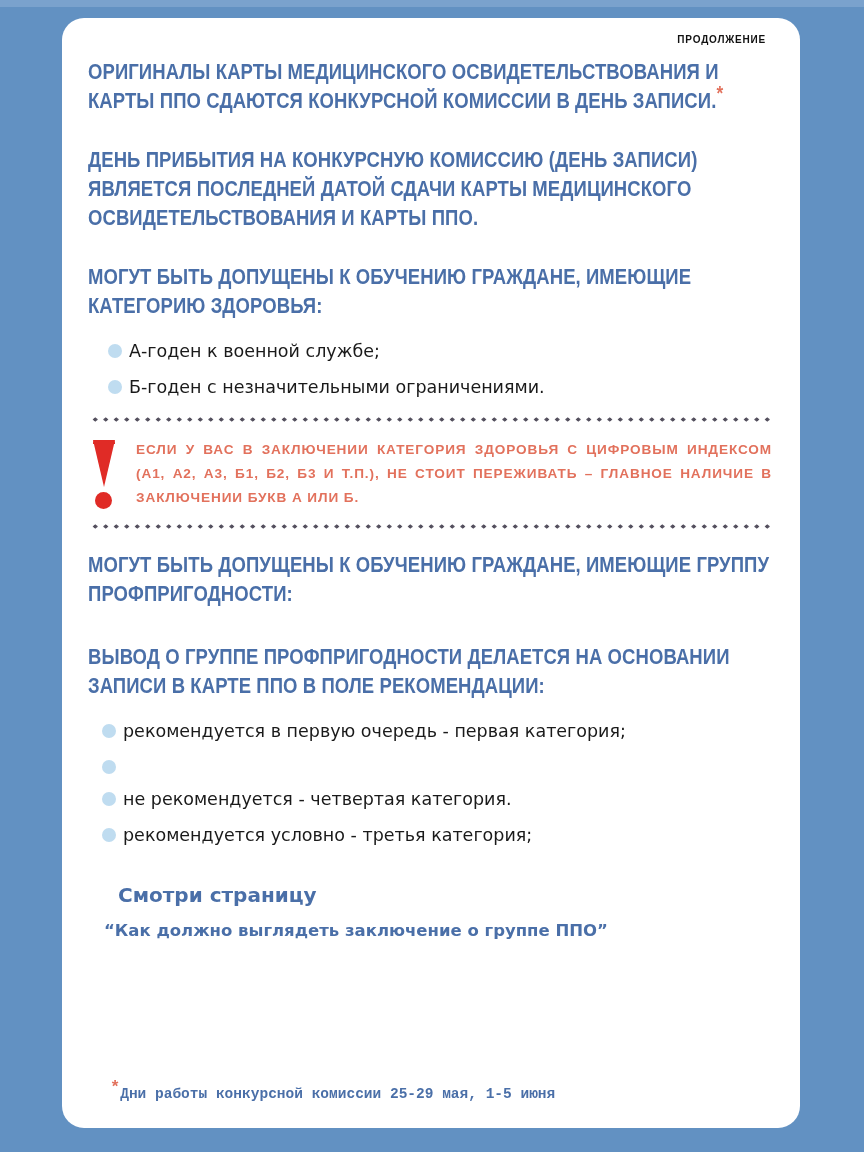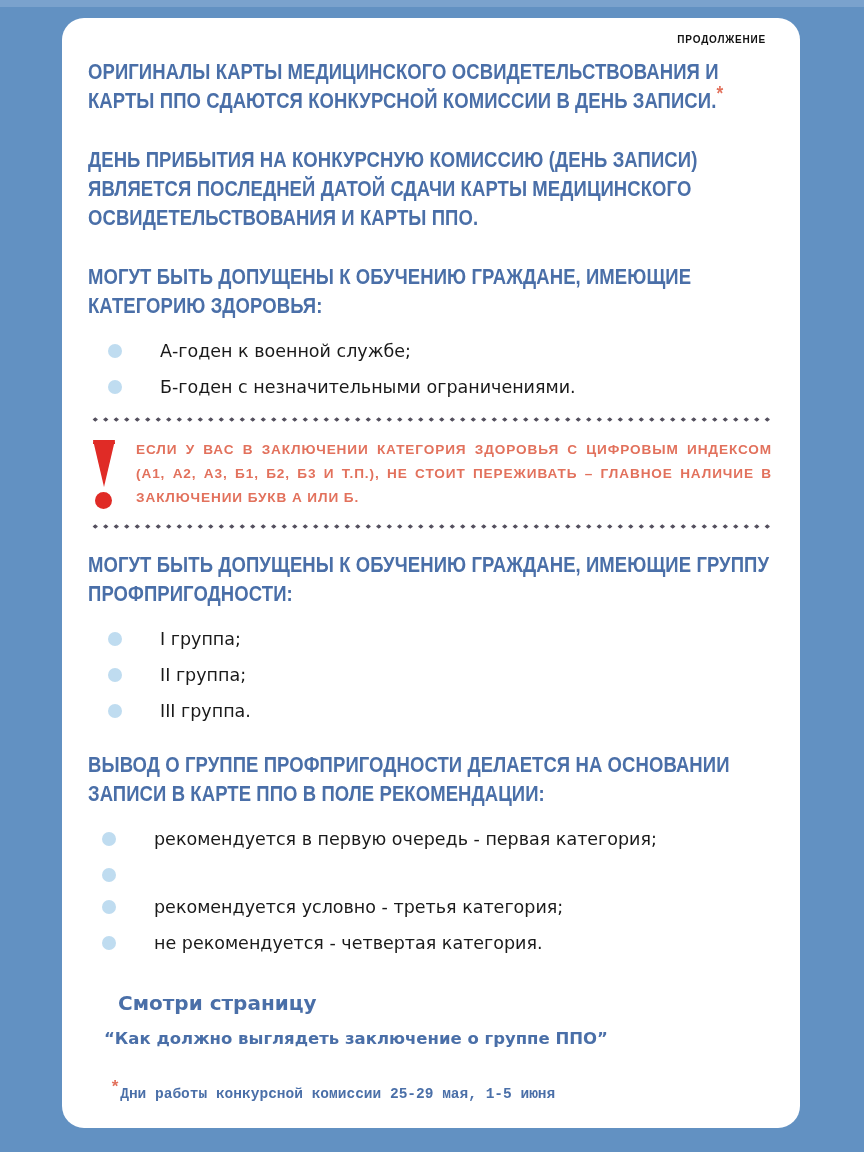--- a/index.html
+++ b/index.html
@@ -95,21 +95,20 @@
   }
   ul.bullets li {
     display: flex;
     align-items: flex-start;
     margin: 0 0 0 0;
     padding: 7px 0;
     color: #1a1a1a;
     font-size: 17.5px;
     line-height: 22px;
     font-family: "DejaVu Sans", "Liberation Sans", sans-serif;
-    gap: 31px;
   }
   ul.bullets li .dot {
     flex: 0 0 auto;
     width: 14px;
     height: 14px;
     border-radius: 50%;
     background: #bfdcf0;
     margin-top: 4px;
     margin-right: 7px;
   }
@@ -277,57 +276,43 @@
 
       <div class="dotted"></div>
 
       <div class="gap-md"></div>
 
       
       <h2 class="head">МОГУТ БЫТЬ ДОПУЩЕНЫ К ОБУЧЕНИЮ ГРАЖДАНЕ, ИМЕЮЩИЕ ГРУППУ ПРОФПРИГОДНОСТИ:</h2>
 
       <div class="gap-sm"></div>
 
-      <ul class="bullets indent">
-        <li>
-          <span class="dot"></span>
-          <span>I группа;</span>
-        </li>
-        <li>
-          <span class="dot"></span>
-          <span>II группа;</span>
-        </li>
-        <li>
-          <span class="dot"></span>
-          <span>III группа.</span>
-        </li>
-      </ul>
 
       <div class="gap-md"></div>
 
       
       <h2 class="head">ВЫВОД О ГРУППЕ ПРОФПРИГОДНОСТИ ДЕЛАЕТСЯ НА ОСНОВАНИИ ЗАПИСИ В КАРТЕ ППО В ПОЛЕ РЕКОМЕНДАЦИИ:</h2>
 
       <div class="gap-sm"></div>
 
       <ul class="bullets indent2">
         <li>
           <span class="dot"></span>
           <span>рекомендуется в первую очередь - первая категория;</span>
         </li>
         <li>
           <span class="dot"></span>
         </li>
         <li>
           <span class="dot"></span>
+          <span>не рекомендуется - четвертая категория.</span>
+        </li>
+        <li>
+          <span class="dot"></span>
           <span>рекомендуется условно - третья категория;</span>
-        </li>
-        <li>
-          <span class="dot"></span>
-          <span>не рекомендуется - четвертая категория.</span>
         </li>
       </ul>
 
       <div class="gap-lg"></div>
 
       <div class="see-page">Смотри страницу</div>
       <a class="page-link">“Как должно выглядеть заключение о группе ППО”</a>
 
     </div>
 

